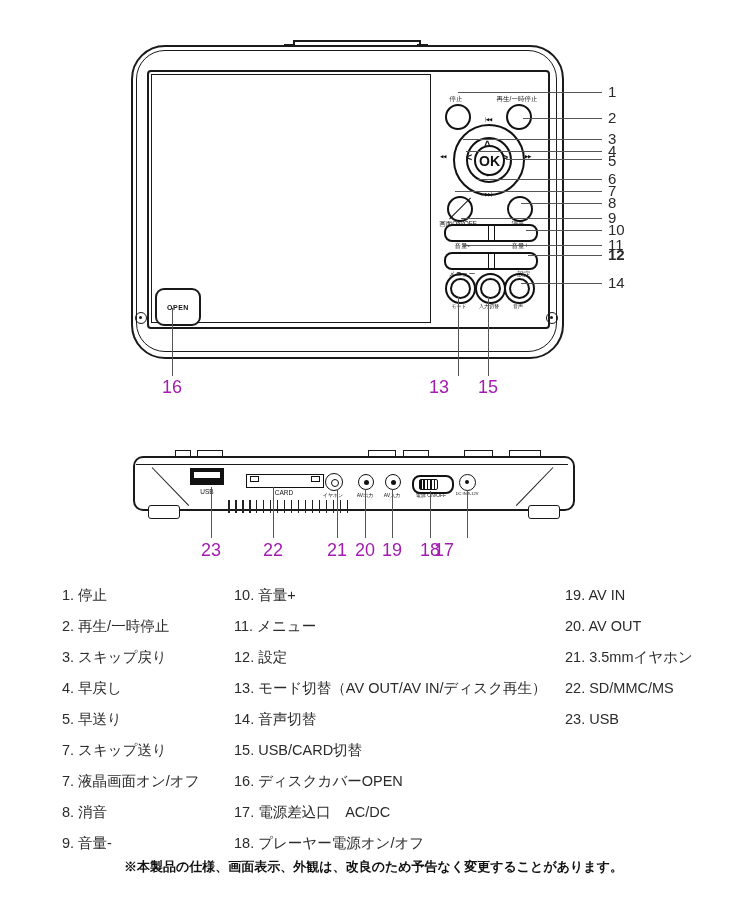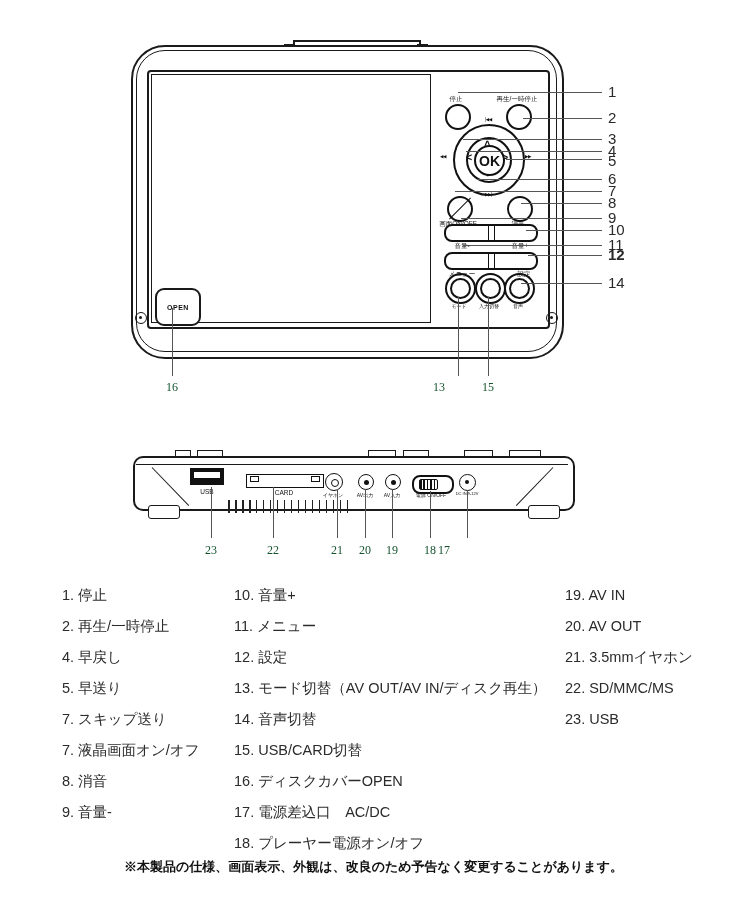--- a/index.html
+++ b/index.html
@@ -7,21 +7,21 @@
          font-family:"Liberation Sans","DejaVu Sans",sans-serif;color:#222;}
   .abs{position:absolute;}
   .outline{border:2px solid #1a1a1a;background:#fff;}
   .thin{border:1.5px solid #1a1a1a;background:#fff;}
   .lineh{height:0;border-top:1px solid #555;}
   .linev{width:0;border-left:1px solid #555;}
   .circle{border-radius:50%;}
   .lbl{font-size:6.5px;color:#111;white-space:nowrap;text-align:center;line-height:1;}
   .lbl5{font-size:5px;color:#111;white-space:nowrap;text-align:center;line-height:1;}
   .num{font-size:15px;color:#2a2a2a;line-height:18px;white-space:nowrap;}
-  .numc{font-size:12px;color:#14532d;line-height:18px;text-align:center;width:30px;font-family:Liberation Serif, serif;}
+  .numc{font-size:18px;color:#a21caf;line-height:18px;text-align:center;width:30px;}
   .glyph{font-size:4.5px;color:#111;white-space:nowrap;line-height:1;letter-spacing:-0.5px;}
   .chv{font-size:11px;font-weight:bold;color:#111;line-height:1;width:10px;text-align:center;display:block;}
   .legend-col{line-height:31px;font-size:14.5px;color:#2b2b2b;white-space:nowrap;}
   .footer{width:747px;text-align:center;font-family:"Liberation Serif","DejaVu Serif",serif;
           font-weight:bold;font-size:13px;color:#111;}
   .vents{background:repeating-linear-gradient(90deg,#222 0 1.5px,transparent 1.5px 7px);}
   .ridges{background:repeating-linear-gradient(90deg,#111 0 1.5px,#fff 1.5px 3.5px);}
 </style>
 </head>
 <body>
@@ -205,20 +205,21 @@
     <div class="abs numc" style="left:350px;top:541px;">20</div>
     <div class="abs numc" style="left:377px;top:541px;">19</div>
     <div class="abs numc" style="left:415px;top:541px;">18</div>
     <div class="abs numc" style="left:429px;top:541px;">17</div>
   </div>
 
   <div>
     <div class="abs legend-col" style="left:62px;top:580px;">
       <div>1. 停止</div>
       <div>2. 再生/一時停止</div>
+      <div>3. スキップ戻り</div>
       <div>4. 早戻し</div>
       <div>5. 早送り</div>
       <div>7. スキップ送り</div>
       <div>7. 液晶画面オン/オフ</div>
       <div>8. 消音</div>
       <div>9. 音量-</div>
     </div>
     <div class="abs legend-col" style="left:234px;top:580px;">
       <div>10. 音量+</div>
       <div>11. メニュー</div>

